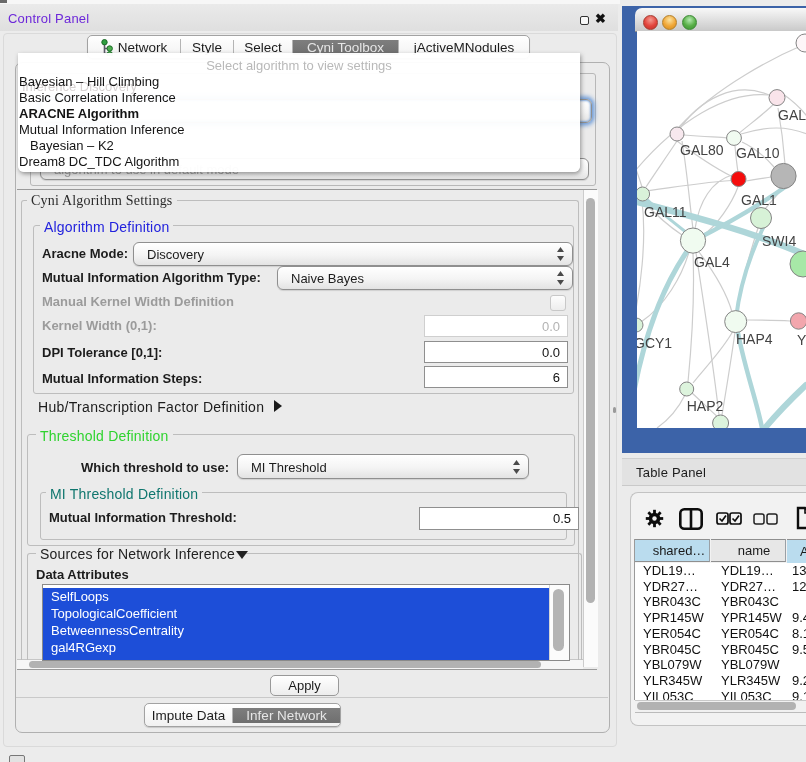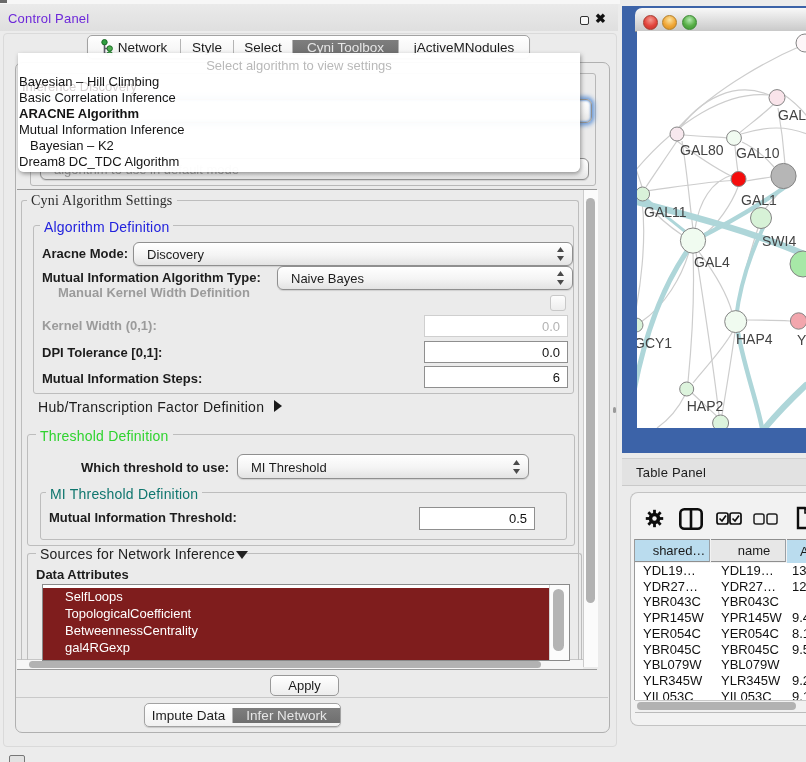--- a/index.html
+++ b/index.html
@@ -76,21 +76,21 @@
 
 <div class="lbl b" style="left:42px;top:270px;">Mutual Information Algorithm Type:</div>
 <div class="combo" style="left:277px;top:266px;width:294px;height:22px;">
     <span class="ct">Naive Bayes</span>
   <svg class="stepper" viewBox="0 0 9 14">
       <path d="M4.5 0 L8 5 L1 5 Z" fill="#4a4a4a"></path>
       <path d="M4.5 14 L8 9 L1 9 Z" fill="#4a4a4a"></path>
     </svg>
   </div>
 
-<div class="lbl b" style="left:42px;top:285px;color:#9b9b9b;margin-left:16px;">Manual Kernel Width Definition</div>
+<div class="lbl b" style="left:42px;top:294px;color:#9b9b9b;">Manual Kernel Width Definition</div>
 <div class="abs" style="left:550px;top:295px;width:14px;height:14px;border:1px solid #c8c8c8;border-radius:3px;background:linear-gradient(#fdfdfd,#ededed);"></div>
 
 <div class="lbl b" style="left:42px;top:318px;color:#9b9b9b;">Kernel Width (0,1):</div>
 <div class="tf" style="left:424px;top:315px;width:144px;height:22px;border:1px solid #cfcfcf;color:#b3b3b3;">0.0</div>
 
 <div class="lbl b" style="left:42px;top:345px;">DPI Tolerance [0,1]:</div>
 <div class="tf" style="left:424px;top:341px;width:144px;height:22px;border:1px solid #8f8f8f;">0.0</div>
 
 <div class="lbl b" style="left:42px;top:371px;">Mutual Information Steps:</div>
 <div class="tf" style="left:424px;top:366px;width:144px;height:22px;border:1px solid #8f8f8f;">6</div>
@@ -106,29 +106,29 @@
     <span class="ct">MI Threshold</span>
   <svg class="stepper" viewBox="0 0 9 14">
       <path d="M4.5 0 L8 5 L1 5 Z" fill="#4a4a4a"></path>
       <path d="M4.5 14 L8 9 L1 9 Z" fill="#4a4a4a"></path>
     </svg>
   </div>
 
 <div class="fs" style="left:40px;top:492px;width:525px;height:46px;"></div>
 <div class="fslab" style="left:46px;top:486px;color:#0f766e;">MI Threshold Definition</div>
 <div class="lbl b" style="left:49px;top:510px;">Mutual Information Threshold:</div>
-<div class="tf" style="left:419px;top:507px;width:116px;height:23px;border:1px solid #8f8f8f;">0.5</div>
+<div class="tf" style="left:419px;top:507px;width:160px;height:23px;border:1px solid #8f8f8f;">0.5</div>
 
 <div class="abs" style="left:27px;top:553px;width:553px;height:106px;border:1px solid #bdbdbd;border-bottom:none;border-radius:3px 3px 0 0;"></div>
 <div class="fslab" style="left:36px;top:546px;color:#222;">Sources for Network Inference</div>
 <div class="abs" style="left:236px;top:551px;width:0;height:0;border-top:8px solid #222;border-left:6.5px solid transparent;border-right:6.5px solid transparent;"></div>
 <div class="lbl b" style="left:36px;top:567px;">Data Attributes</div>
 
 <div class="abs" style="left:42px;top:584px;width:526px;height:75px;border:1px solid #8a8a8a;background:#ffffff;overflow:hidden;">
-  <div class="abs" style="left:0;top:3px;width:506px;height:100px;background:#7f1d1d;color:#fff;font-size:13px;line-height:17px;padding-left:22px;box-sizing:border-box;">SelfLoops<br>TopologicalCoefficient<br>BetweennessCentrality<br>gal4RGexp</div>
+  <div class="abs" style="left:0;top:3px;width:506px;height:100px;background:#1d4ed8;color:#fff;font-size:13px;line-height:17px;padding-left:8px;box-sizing:border-box;">SelfLoops<br>TopologicalCoefficient<br>BetweennessCentrality<br>gal4RGexp</div>
   <div class="abs" style="left:506px;top:0;width:20px;height:75px;background:#fcfcfc;border-left:1px solid #d5d5d5;"></div>
   <div class="abs" style="left:510px;top:4px;width:11px;height:62px;background:#b4b4b4;border-radius:6px;"></div>
 </div>
 
 <div class="abs" style="left:270px;top:675px;width:67px;height:19px;border:1px solid #999;border-radius:5px;background:linear-gradient(#ffffff,#ededed);display:flex;align-items:center;justify-content:center;font-size:13px;color:#1a1a1a;">Apply</div>
 
 <div class="abs" style="left:16px;top:697px;width:592px;height:1px;background:#c9c9c9;"></div>
 
 <div class="seg" style="left:144px;top:703px;">
   <div class="sg" style="width:88px;">Impute Data</div>

